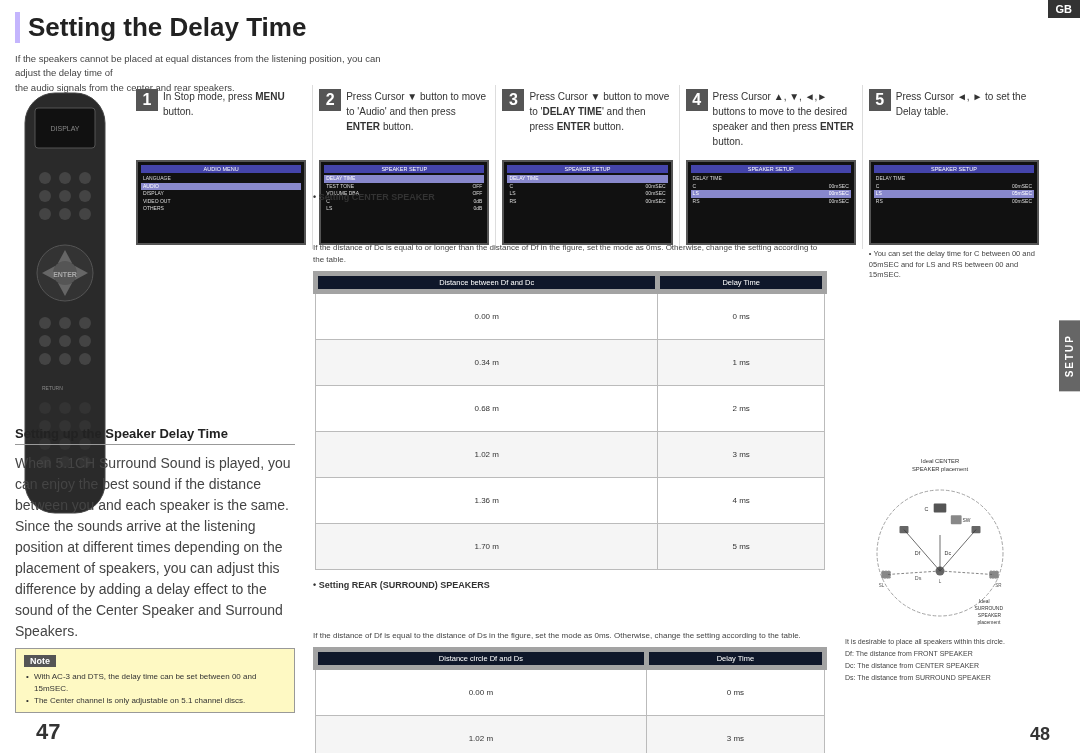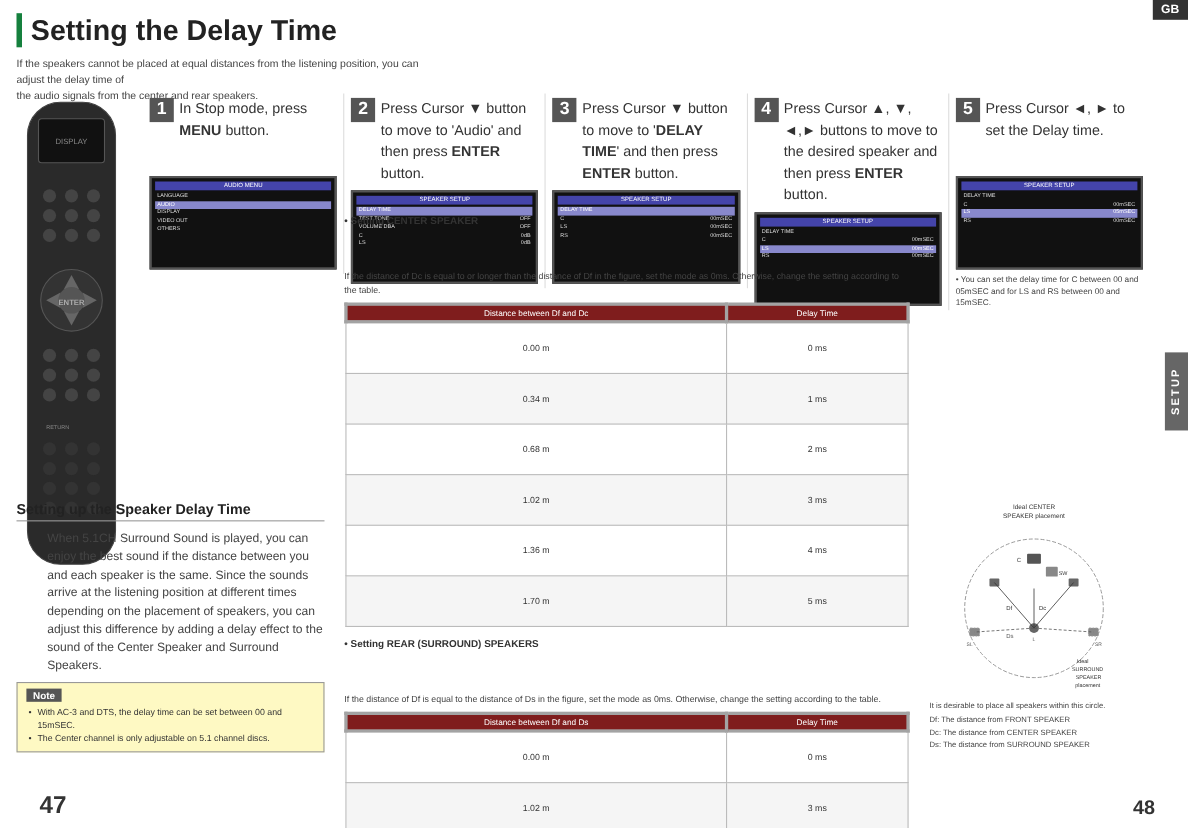--- a/index.html
+++ b/index.html
@@ -45,21 +45,21 @@
     }
 
     
     .main-title {
       position: absolute;
       top: 12px;
       left: 15px;
       font-size: 26px;
       font-weight: bold;
       color: #222;
-      border-left: 5px solid #15803d;
+      border-left: 5px solid #c4b5fd;
       padding-left: 8px;
     }
 
     
     .subtitle-text {
       position: absolute;
       top: 52px;
       left: 15px;
       font-size: 9.5px;
       color: #444;
@@ -96,25 +96,24 @@
     .bottom-left h2 {
       font-size: 13px;
       font-weight: bold;
       color: #222;
       margin-bottom: 8px;
       border-bottom: 1px solid #999;
       padding-bottom: 3px;
     }
 
     .bottom-left p {
-      font-size: 11px;
+      font-size: 14px;
       color: #444;
       line-height: 1.5;
       margin-bottom: 6px;
-      margin-left: 28px;
     }
 
     .note-box {
       background: #fef9c3;
       border: 1px solid #999;
       padding: 5px 8px;
       margin-top: 6px;
     }
 
     .note-box-title {
@@ -173,27 +172,27 @@
       margin-top: 40px;
     }
 
     .delay-table {
       width: 100%;
       border-collapse: collapse;
       font-size: 8px;
     }
 
     .delay-table th {
-      background: #7f1d1d;
+      background: #0f172a;
       color: #fff;
       padding: 2px 6px;
       text-align: center;
       font-size: 7.5px;
       font-weight: normal;
-      border: 3px solid #a3a3a3;
+      border: 5px solid #a3a3a3;
     }
 
     .delay-table td {
       border: 1px solid #bbb;
       padding: 18px 6px;
       text-align: center;
       color: #333;
     }
 
     .delay-table tr:nth-child(even) {
@@ -253,21 +252,21 @@
       font-weight: bold;
       width: 22px;
       height: 22px;
       min-width: 22px;
       display: flex;
       align-items: center;
       justify-content: center;
     }
 
     .step-desc {
-      font-size: 13px;
+      font-size: 10px;
       color: #333;
       line-height: 1.5;
     }
 
     .step-desc b {
       font-weight: bold;
     }
 
     
     .lcd-screen {
@@ -497,21 +496,21 @@
           <span></span>
           <span></span>
         </div>
     </div>
   </div>
 
   <div class="step-box" style="border-right:none;">
     <div class="step-top">
       <div class="step-num-badge">5</div>
       <div class="step-desc">
-        Press Cursor ◄, ► to set the Delay time.
+        Press Cursor ◄, ► to set the Delay table.
       </div>
     </div>
     <div class="lcd-screen">
       <div class="lcd-title-bar">SPEAKER SETUP</div>
       <div class="lcd-row">
           <span>DELAY TIME</span>
           <span></span>
         </div>
       <div class="lcd-row">
           <span>C</span>
@@ -588,21 +587,21 @@
         </tbody>
       </table>
     </div>
 
     <div class="rear-speaker-section" style="margin-top:10px;">
       <div class="section-title">Setting REAR (SURROUND) SPEAKERS</div>
       <div class="section-desc">If the distance of Df is equal to the distance of Ds in the figure, set the mode as 0ms. Otherwise, change the setting according to the table.</div>
       <table class="delay-table">
         <thead>
           <tr>
-            <th>Distance between Df and Ds</th>
+            <th>Distance circle Df and Ds</th>
             <th>Delay Time</th>
           </tr>
         </thead>
         <tbody>
           <tr>
               <td>0.00 m</td>
               <td>0 ms</td>
             </tr>
           <tr>
               <td>1.02 m</td>

